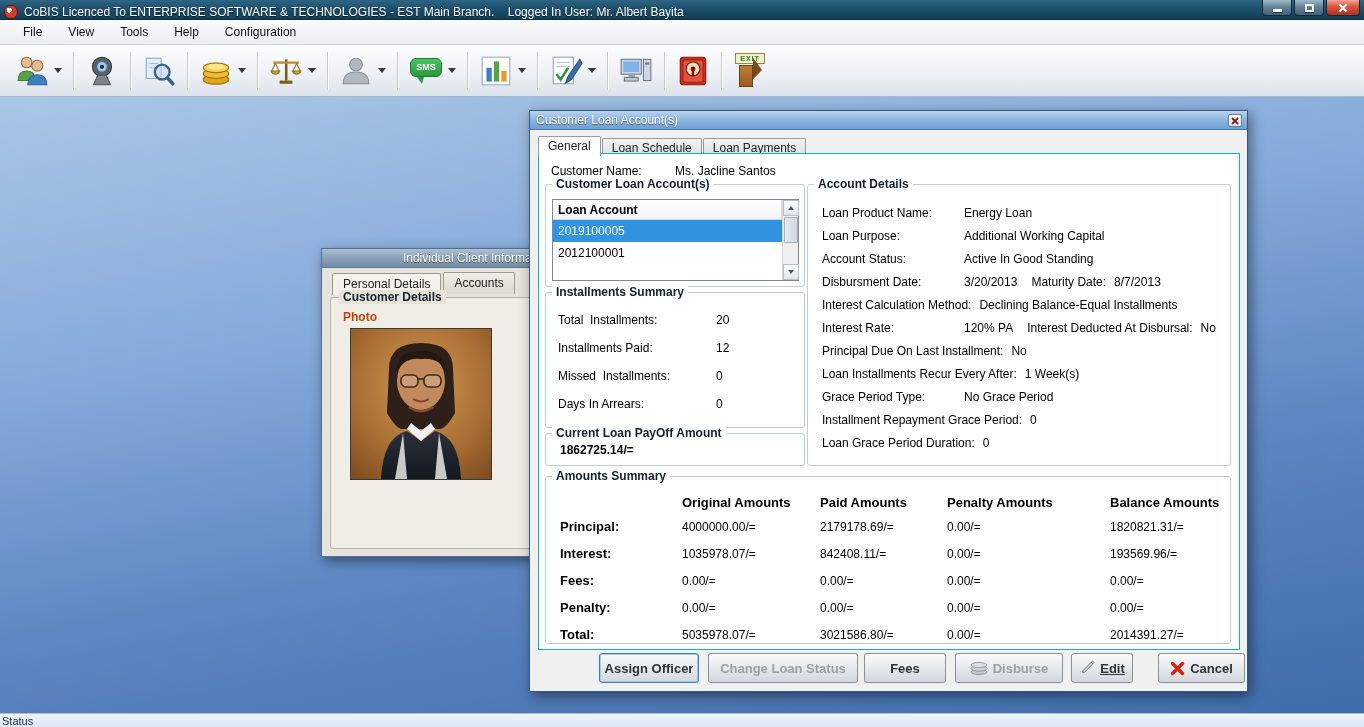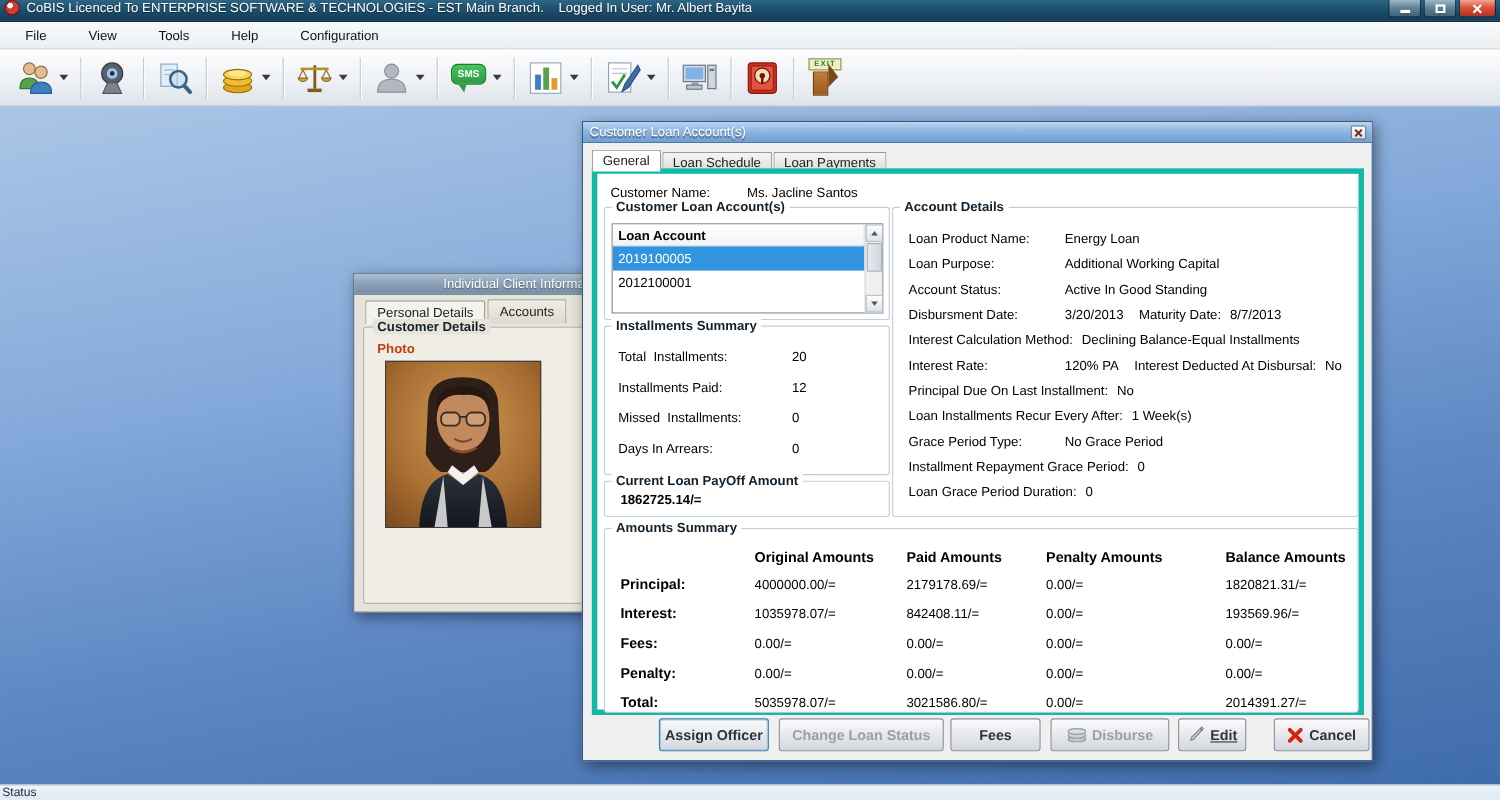--- a/index.html
+++ b/index.html
@@ -3,35 +3,35 @@
 <meta charset="utf-8">
 <style>
   * { margin:0; padding:0; box-sizing:border-box; }
   html,body { width:1364px; height:727px; overflow:hidden; }
   body { font-family:"Liberation Sans", sans-serif; font-size:12px; color:#000; }
   .root { position:relative; width:1364px; height:727px; background:#e8e8e8; overflow:hidden; }
 
   
   .titlebar { position:absolute; left:0; top:0; width:1364px; height:20px;
     background:linear-gradient(180deg,#2e6584 0%,#1d4f6d 45%,#133d55 100%);
-    display:flex; align-items:flex-start; padding:0 4px; border-bottom:1px solid #0d2d40;}
+    display:flex; align-items:flex-end; padding:0 4px; border-bottom:1px solid #0d2d40;}
   .app-logo { width:14px; height:14px; border-radius:50%; background:radial-gradient(circle at 35% 35%, #fff 0 22%, #d23b2e 24% 100%); border:1px solid #7a140c; margin-right:6px; flex:0 0 auto;}
   .title-text { color:#fff; font-size:12px; white-space:pre; text-shadow:0 1px 1px rgba(0,0,0,.5); overflow:hidden;}
   .win-controls { position:absolute; right:4px; top:0; display:flex; gap:2px; }
   .win-btn { width:30px; height:16px; border:1px solid #0c2b3d; border-top:none; border-radius:0 0 4px 4px;
     background:linear-gradient(180deg,#9db7c6,#5f7f93 50%,#43627a); display:flex; align-items:center; justify-content:center; cursor:pointer;}
   .win-btn.close { width:34px; background:linear-gradient(180deg,#f2a496,#d9543c 45%,#b03121); }
   .glyph-min { width:9px; height:3px; background:#fff; margin-top:5px; box-shadow:0 1px 1px rgba(0,0,0,.5);}
   .glyph-max { width:9px; height:8px; border:2px solid #fff; box-shadow:0 1px 1px rgba(0,0,0,.5);}
   .glyph-close { position:relative; width:10px; height:10px; }
   .glyph-close:before,.glyph-close:after { content:""; position:absolute; left:4px; top:0; width:2px; height:10px; background:#fff; }
   .glyph-close:before { transform:rotate(45deg);} .glyph-close:after { transform:rotate(-45deg);}
 
   
-  .menubar { position:absolute; left:0; top:20px; width:1364px; height:25px; background:linear-gradient(#f8f9fa,#eceff2); border-bottom:1px solid #d4d7da; display:flex; align-items:center; padding-left:12px; gap:16px;}
+  .menubar { position:absolute; left:0; top:20px; width:1364px; height:25px; background:linear-gradient(#f8f9fa,#eceff2); border-bottom:1px solid #d4d7da; display:flex; align-items:center; padding-left:12px; gap:4px;}
   .menu-item { padding:3px 11px; color:#111; cursor:pointer; }
 
   
   .toolbar { position:absolute; left:0; top:45px; width:1364px; height:52px;
     background:linear-gradient(180deg,#fdfdfe 0%,#eef1f5 55%,#dde3ea 100%); border-bottom:1px solid #aeb8c4;
     display:flex; align-items:center; padding-left:10px; }
   .tb-item { height:44px; min-width:44px; display:flex; align-items:center; justify-content:center; border:1px solid transparent; border-radius:3px; cursor:pointer; padding:0 4px; position:relative;}
   .tb-sep { width:1px; height:38px; background:#c3cad2; margin:0 6px; box-shadow:1px 0 0 #fff; }
   .dd-tri { width:0; height:0; border-left:4px solid transparent; border-right:4px solid transparent; border-top:5px solid #3a3a3a; margin-left:5px; }
   .ico { width:34px; height:34px; display:block; }
@@ -62,21 +62,21 @@
   .photo-label { position:absolute; left:12px; top:12px; font-weight:bold; color:#c2410c; }
   .photo-frame { position:absolute; left:19px; top:30px; width:142px; height:152px; border:1px solid #3a3a3a; background:#8a5a28; overflow:hidden;}
 
   
   .loan-win { left:502px; top:110px; width:719px; height:582px; border:1px solid #2f5a88; background:#f0f0f0; z-index:2; }
   .loan-win .wtitle { background:linear-gradient(180deg,#b9d4ef,#8cb4e0 50%,#6f9fd2); border-bottom:1px solid #4a77a8; position:relative;}
   .loan-close { position:absolute; right:5px; top:3px; width:14px; height:13px; border:1px solid #6e7f90; border-radius:2px; background:linear-gradient(#fdfdfd,#d9dee4); display:flex; align-items:center; justify-content:center; cursor:pointer;}
   .l-tabstrip { display:flex; padding:6px 0 0 8px; gap:1px; height:24px; }
   .l-tab { padding:2px 9px 3px; font-size:12px; border:1px solid #9a9a9a; border-bottom:none; background:linear-gradient(#f4f4f4,#dedede); border-radius:2px 2px 0 0; cursor:pointer; color:#222; height:17px; margin-top:2px;}
   .l-tab.active { background:#fff; height:20px; margin-top:0; position:relative; z-index:3; font-size:12px;}
-  .l-page { position:absolute; left:8px; top:42px; width:702px; height:497px; background:#fff; border:5px solid #14b8a6; }
+  .l-page { position:absolute; left:8px; top:42px; width:702px; height:497px; background:#fff; border:1px solid #14b8a6; }
 
   .kv-label, .kv-value, .ad-label, .ad-value, .ad-label2, .ad-value2 { white-space:pre; }
 
   .cust-row { position:absolute; left:12px; top:10px; display:flex; }
   .cust-row .kv-label { width:124px; }
 
   .groupbox { position:absolute; border:1px solid #c3cdd7; border-radius:3px; background:#fff; }
   .gtitle { position:absolute; left:6px; top:-8px; background:#fff; padding:0 4px; font-weight:bold; color:#10202e; white-space:pre;}
 
   .grp-accounts { left:6px; top:30px; width:260px; height:103px; }

